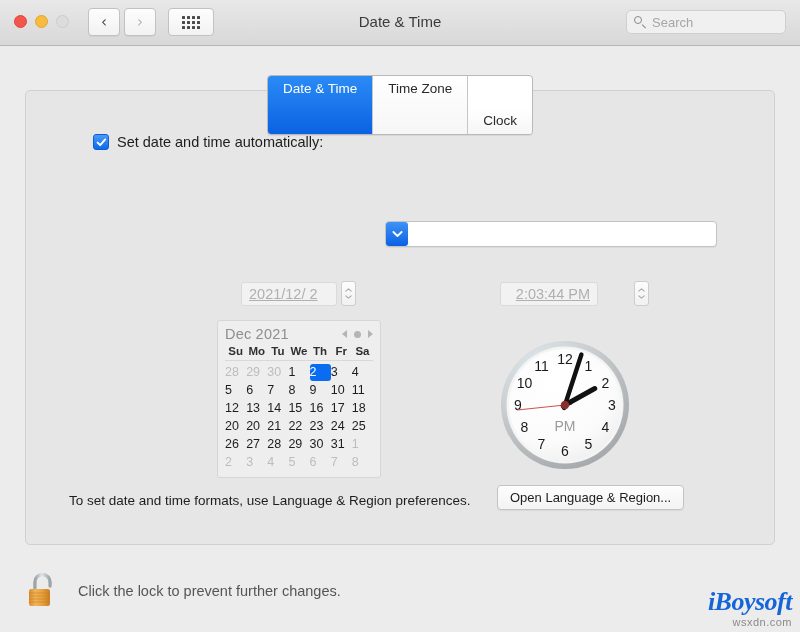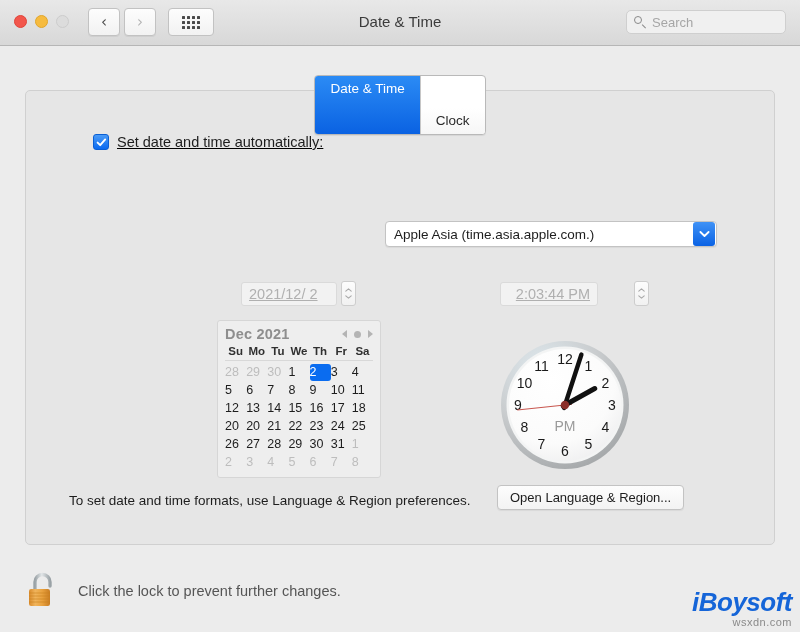--- a/index.html
+++ b/index.html
@@ -181,21 +181,20 @@
     border-radius: 5px;
     box-sizing: border-box;
   }
 
   
   .autorow {
     position: absolute;
     left: 67px; top: 43px;
     display: flex;
     align-items: flex-start;
-    text-decoration: underline;
   }
   .cbox {
     width: 16px; height: 16px;
     border-radius: 3px;
     background: linear-gradient(to bottom, #4a9bf7, #0a6af0);
     border: 1px solid #0a5fd4;
     box-sizing: border-box;
     display: flex;
     align-items: center;
     justify-content: center;
@@ -292,21 +291,21 @@
     padding: 5px 7px 6px;
   }
   .cal-head {
     display: flex;
     align-items: center;
     justify-content: space-between;
     margin-bottom: 3px;
   }
   .cal-month {
     font-size: 14.5px;
-    font-weight: bold;
+    font-weight: normal;
     color: #8e8e8e;
     letter-spacing: 0.2px;
   }
   .cal-nav {
     display: flex;
     align-items: center;
     gap: 7px;
   }
   .tri-l, .tri-r {
     width: 0; height: 0;
@@ -400,21 +399,21 @@
     white-space: nowrap;
   }
 
   
   .watermark {
     position: absolute;
     right: 8px; bottom: 4px;
     text-align: right;
   }
   .wm-brand {
-    font-family: Liberation Sans, sans-serif;
+    font-family: Liberation Serif, serif;
     font-size: 26px;
     font-weight: bold;
     font-style: italic;
     color: #1565d8;
     line-height: 1;
     letter-spacing: -0.5px;
     text-align: center;
   }
   .wm-sub {
     font-size: 11px;
@@ -464,37 +463,37 @@
 
   <div class="searchfield">
     <span class="mag"></span>
     <span class="search-ph">Search</span>
   </div>
 </div>
 
 <div class="tabs">
   <div class="tabstrip">
     <div class="tab active">Date &amp; Time</div>
+    <div class="tab">Time Zone</div>
     <div class="tab">Clock</div>
   </div>
 </div>
 
 <div class="panel">
 
   <div class="autorow">
     <span class="cbox">
       <svg width="11" height="11" viewBox="0 0 11 11" aria-hidden="true">
         <path d="M1.6 5.6 L4.2 8.2 L9.2 2.4" fill="none" stroke="#ffffff" stroke-width="1.9" stroke-linecap="round" stroke-linejoin="round"></path>
       </svg>
     </span>
     <span class="autolabel">Set date and time automatically:</span>
   </div>
 
   <div class="popup">
-    <span class="popup-text">Apple Asia (time.asia.apple.com.)</span>
     <span class="popup-arrow">
       <svg width="11" height="8" viewBox="0 0 11 8" aria-hidden="true">
         <path d="M1.4 2 L5.5 6 L9.6 2" fill="none" stroke="#ffffff" stroke-width="1.8" stroke-linecap="round" stroke-linejoin="round"></path>
       </svg>
     </span>
   </div>
 
   <div class="fieldrow datefield-wrap">
     <div class="txtfield datefield">2021/12/ 2</div>
     <div class="stepper">

